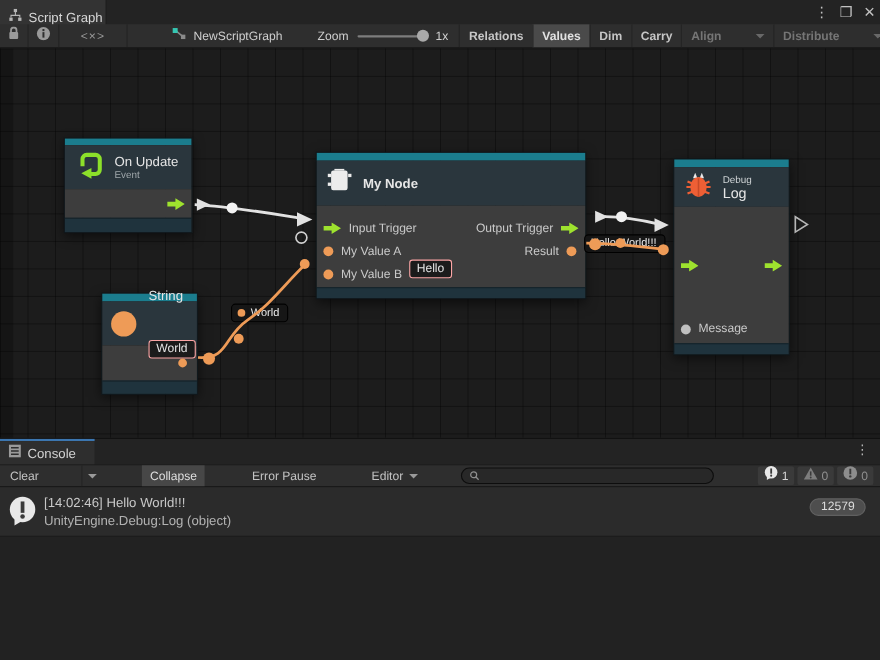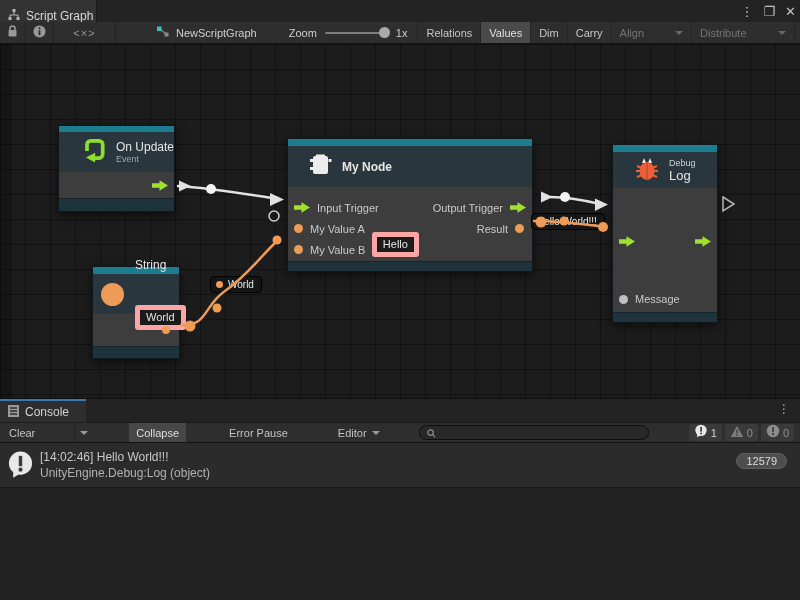--- a/index.html
+++ b/index.html
@@ -26,46 +26,46 @@
   .tb-lock{width:26px;} .tb-info{width:28px;} .tb-code{width:62px;color:#9a9a9a;font-size:11px;letter-spacing:1px;}
   .graph-ref{display:flex;align-items:center;gap:6px;margin-left:40px;flex:0 0 auto;}
   .graph-ref .name{font-size:11px;color:#cfcfcf;}
   .zoom-group{display:flex;align-items:center;margin-left:32px;flex:0 0 auto;}
   .zoom-label{font-size:11px;color:#cfcfcf;}
   .zoom-track{position:relative;width:62px;height:2px;background:#7d7d7d;margin-left:8px;border-radius:1px;}
   .zoom-handle{position:absolute;right:-3px;top:-5px;width:11px;height:11px;border-radius:50%;background:#a9a9a9;}
   .zoom-value{font-size:11px;color:#cfcfcf;margin-left:9px;}
   .tb-buttons{display:flex;align-items:center;height:22px;margin-left:10px;flex:0 0 auto;}
   .tb-btn{height:22px;display:flex;align-items:center;gap:4px;padding:0 8px;font-size:11px;color:#c6c6c6;
-    border-left:1px solid #242424;flex:0 0 auto;}
+    border-left:1px solid #242424;flex:0 0 auto;font-weight:bold;}
   .tb-btn.active{background:#4a4a4a;color:#e2e2e2;}
   .tb-btn.disabled{color:#757575;gap:31px;}
   .caret{width:0;height:0;border-left:4px solid transparent;border-right:4px solid transparent;border-top:4px solid #9a9a9a;display:inline-block;}
   .tb-btn.disabled .caret{border-top-color:#686868;}
 
   
   .graph{position:absolute;left:0;top:44px;width:800px;height:354px;background-color:#1c1c1c;
     background-image:linear-gradient(to right, rgba(0,0,0,0.35) 1px, transparent 1px),
                      linear-gradient(to bottom, rgba(0,0,0,0.35) 1px, transparent 1px);
     background-size:25px 25px;overflow:hidden;}
   .graph-left-strip{position:absolute;left:0;top:0;width:12px;height:100%;background:rgba(0,0,0,0.25);}
 
   .node{position:absolute;border:1px solid #10181c;box-shadow:0 3px 10px rgba(0,0,0,0.55);z-index:2;}
   .node-accent{background:var(--teal);}
-  .node-header{background:#2a363d;display:flex;align-items:center;padding:0 21px;gap:9px;}
+  .node-header{background:#2a363d;display:flex;align-items:center;padding:0 9px;gap:9px;}
   .node-title{font-size:12px;color:#e6e6e6;white-space:nowrap;}
   .node-sub{font-size:9px;color:#9fa6aa;white-space:nowrap;}
   .node-body{background:#3d3d3d;}
   .node-footer{background:#1f333d;border-top:1px solid #16242b;}
   .row{display:flex;align-items:center;height:21px;padding:0 6px;gap:7px;font-size:11px;color:#c9c9c9;white-space:nowrap;}
   .spacer{flex:1;}
   .port-dot{width:9px;height:9px;border-radius:50%;background:var(--orange);flex:0 0 auto;}
   .port-dot.gray{background:#c0c0c0;}
   .port-arrow{flex:0 0 auto;display:flex;}
-  .inline-field{background:#1b1b1b;border:5px solid #fca5a5;border-radius:3px;color:#e4e4e4;
+  .inline-field{background:#1b1b1b;border:1px solid #fca5a5;border-radius:3px;color:#e4e4e4;
     font-size:11px;padding:1px 6px;line-height:13px;margin-top:32px;}
 
   
   #node-on-update{left:58px;top:81px;width:117px;}
   #node-on-update .node-accent{height:6px;}
   #node-on-update .node-header{height:40px;}
   #node-on-update .node-body{height:26px;display:flex;align-items:center;justify-content:flex-end;padding:0 6px;}
   #node-on-update .node-footer{height:13px;}
 
   #node-my-node{left:287px;top:94px;width:246px;}

